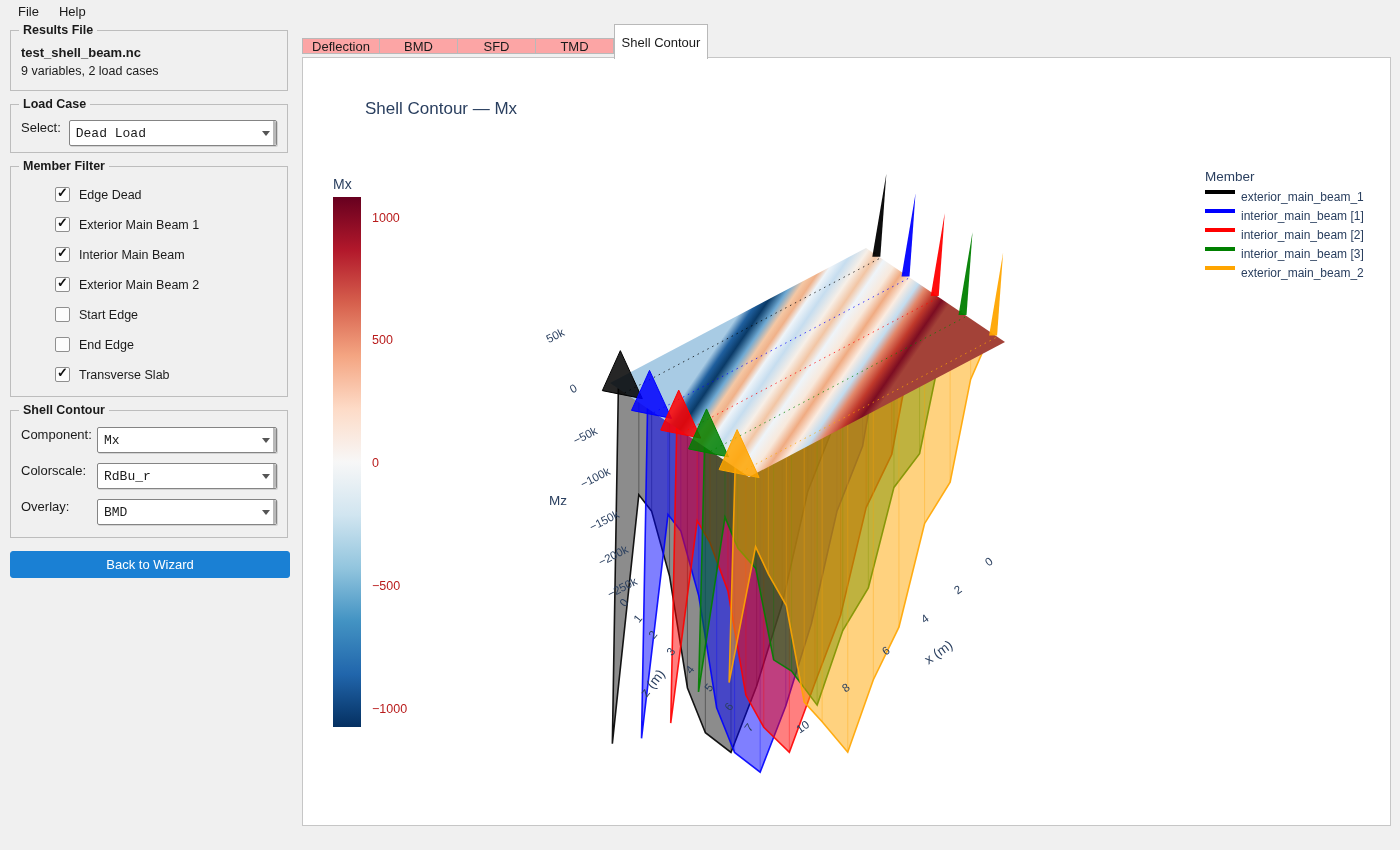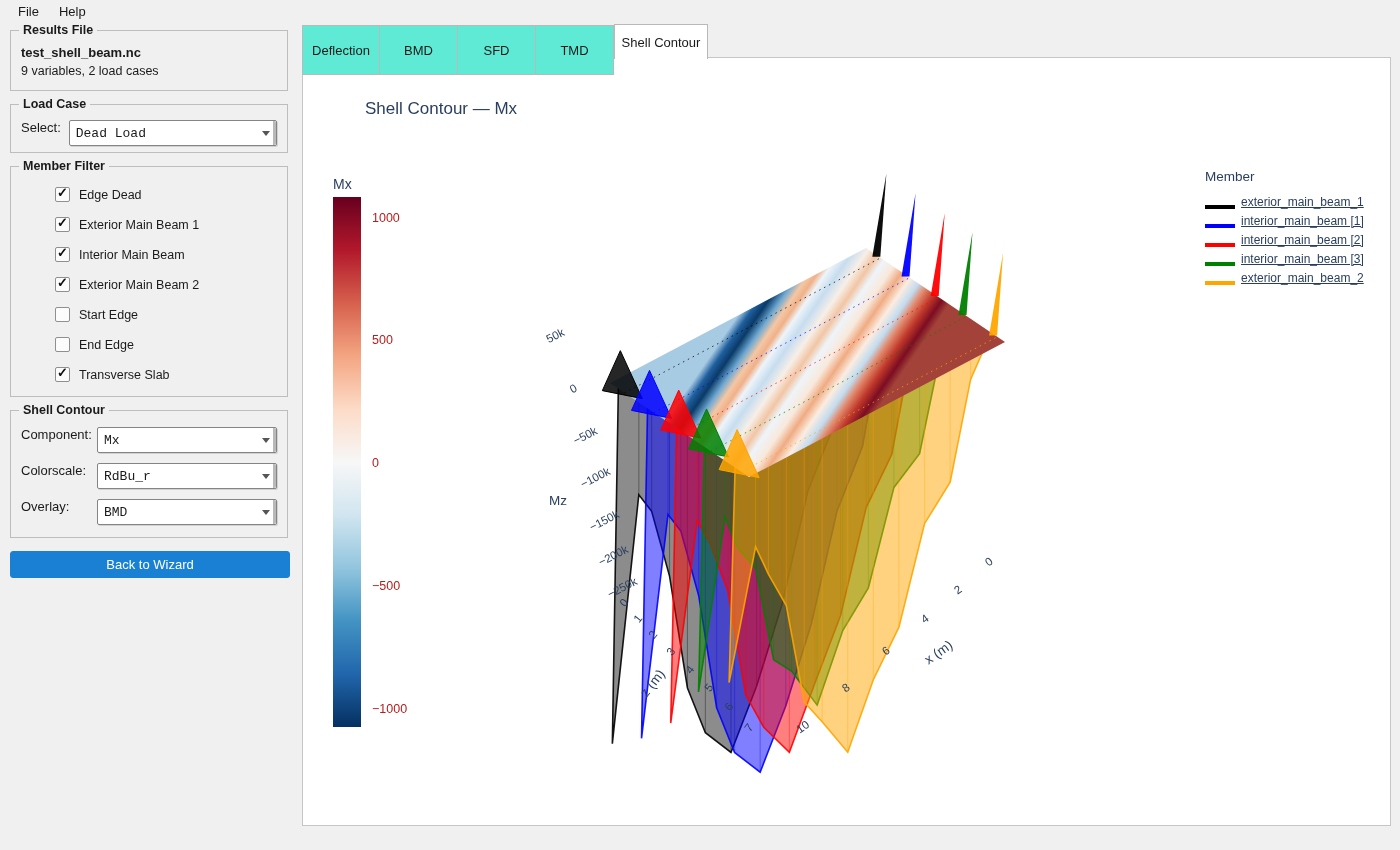--- a/index.html
+++ b/index.html
@@ -35,36 +35,36 @@
           margin-left:6px;margin-right:9px;position:relative;flex:none;}
   .cb-mark{position:absolute;top:-3px;left:1px;font-size:13px;font-weight:bold;color:#101010;}
   .cb-label{font-size:12.5px;}
   .sc-label{width:76px;flex:none;font-size:13px;}
   .back-btn{width:278px;height:25px;background:#1a80d4;border:1px solid #1a80d4;border-radius:3px;
             color:#ffffff;font-size:13px;display:flex;align-items:center;justify-content:center;cursor:default;}
   
   .panel{position:absolute;left:302px;top:57px;width:1089px;height:769px;background:#ffffff;
          border:1px solid #c6c6c6;box-sizing:border-box;z-index:1;}
   .tabs{position:absolute;left:302px;top:24px;height:34px;display:flex;z-index:3;}
-  .tab{box-sizing:border-box;width:78px;height:50px;margin-top:1px;background:#5eead4;
+  .tab{box-sizing:border-box;width:78px;height:16px;margin-top:14px;background:#fca5a5;
        border:1px solid #b9b9b9;border-left-width:0;display:flex;align-items:center;justify-content:center;
        font-size:13px;cursor:default;}
   .tab:first-child{border-left-width:1px;}
   .tab.active{width:94px;height:35px;margin-top:0;background:#ffffff;border-bottom:0;border-left-width:1px;}
   
   .plot-title{position:absolute;left:365px;top:99px;font-size:17px;color:#2a3f5f;z-index:4;}
   .cbar-title{position:absolute;left:333px;top:176px;font-size:14px;color:#2a3f5f;z-index:4;}
   .cbar{position:absolute;left:333px;top:197px;width:28px;height:530px;z-index:4;
         background:linear-gradient(to bottom,
           #67001f 0%, #b2182b 10%, #d6604d 20%, #f4a582 30%, #fddbc7 40%,
           #f7f7f7 50%, #d1e5f0 60%, #92c5de 70%, #4393c3 80%, #2166ac 90%, #053061 100%);}
   .cbar-tick{position:absolute;left:372px;font-size:12.5px;color:#b91c1c;z-index:4;}
   .legend{position:absolute;left:1205px;top:169px;z-index:4;color:#2a3f5f;}
   .legend-title{font-size:13.5px;margin-bottom:6px;}
-  .legend-row{display:flex;align-items:flex-end;height:19px;cursor:default;text-decoration:underline;}
+  .legend-row{display:flex;align-items:flex-start;height:19px;cursor:default;}
   .legend-swatch{width:30px;height:4px;margin-right:6px;flex:none;}
   .legend-label{font-size:12px;white-space:nowrap;}
   .scene{position:absolute;left:302px;top:57px;z-index:2;}
   .axtext{fill:#2a3f5f;font-family:"Liberation Sans",sans-serif;font-size:11.5px;}
   .axtitle{fill:#2a3f5f;font-family:"Liberation Sans",sans-serif;font-size:13.5px;}
 </style>
 </head>
 <body>
 
 <div class="menubar">

